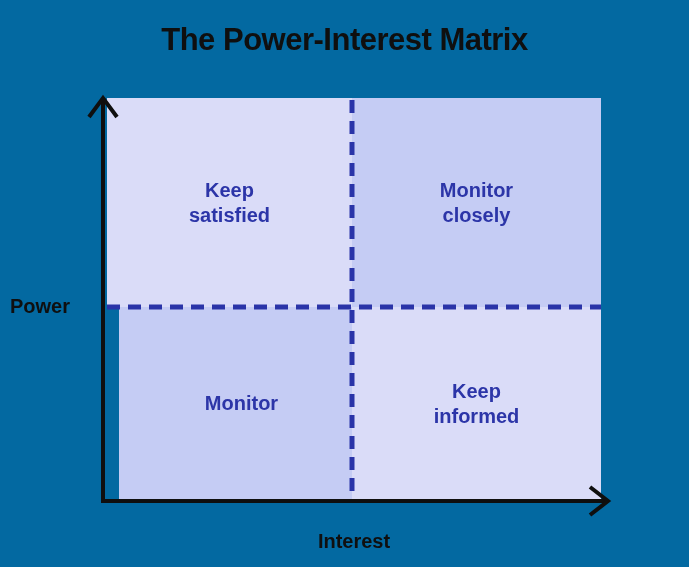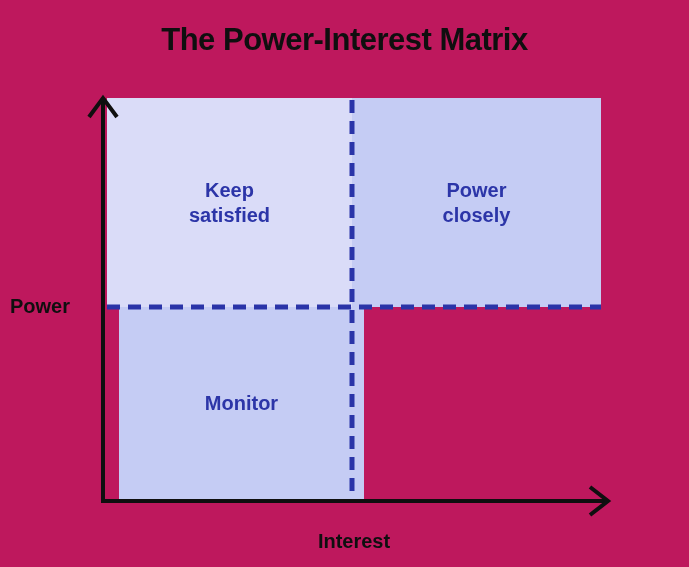--- a/index.html
+++ b/index.html
@@ -12,21 +12,21 @@
   }
   * { margin: 0; padding: 0; box-sizing: border-box; }
   html, body {
     background: #ffffff;
     font-family: "Liberation Sans", sans-serif;
   }
   .page {
     position: relative;
     width: 689px;
     height: 567px;
-    background: #be185d;
+    background: #0369a1;
     overflow: hidden;
   }
   .title {
     position: absolute;
     left: 0;
     top: 22px;
     width: 689px;
     text-align: center;
     font-size: 31px;
     font-weight: bold;
@@ -110,24 +110,27 @@
 
 <div class="page">
 
   <div class="title">The Power-Interest Matrix</div>
 
   <div class="matrix">
     <div class="quadrant light q-tl">
       <div class="q-label">Keep satisfied</div>
     </div>
     <div class="quadrant dark q-tr">
-      <div class="q-label">Power closely</div>
+      <div class="q-label">Monitor closely</div>
     </div>
     <div class="quadrant dark q-bl">
       <div class="q-label">Monitor</div>
+    </div>
+    <div class="quadrant light q-br">
+      <div class="q-label">Keep informed</div>
     </div>
   </div>
 
   <svg class="overlay" viewBox="0 0 689 567">
 
     <line class="divider-line" x1="352" y1="100" x2="352" y2="500"></line>
     <line class="divider-line" x1="107" y1="307" x2="601" y2="307"></line>
 
     <line class="axis-line" x1="103" y1="503" x2="103" y2="99"></line>
     <polyline class="axis-head" points="89,117 103,98 117,117"></polyline>

